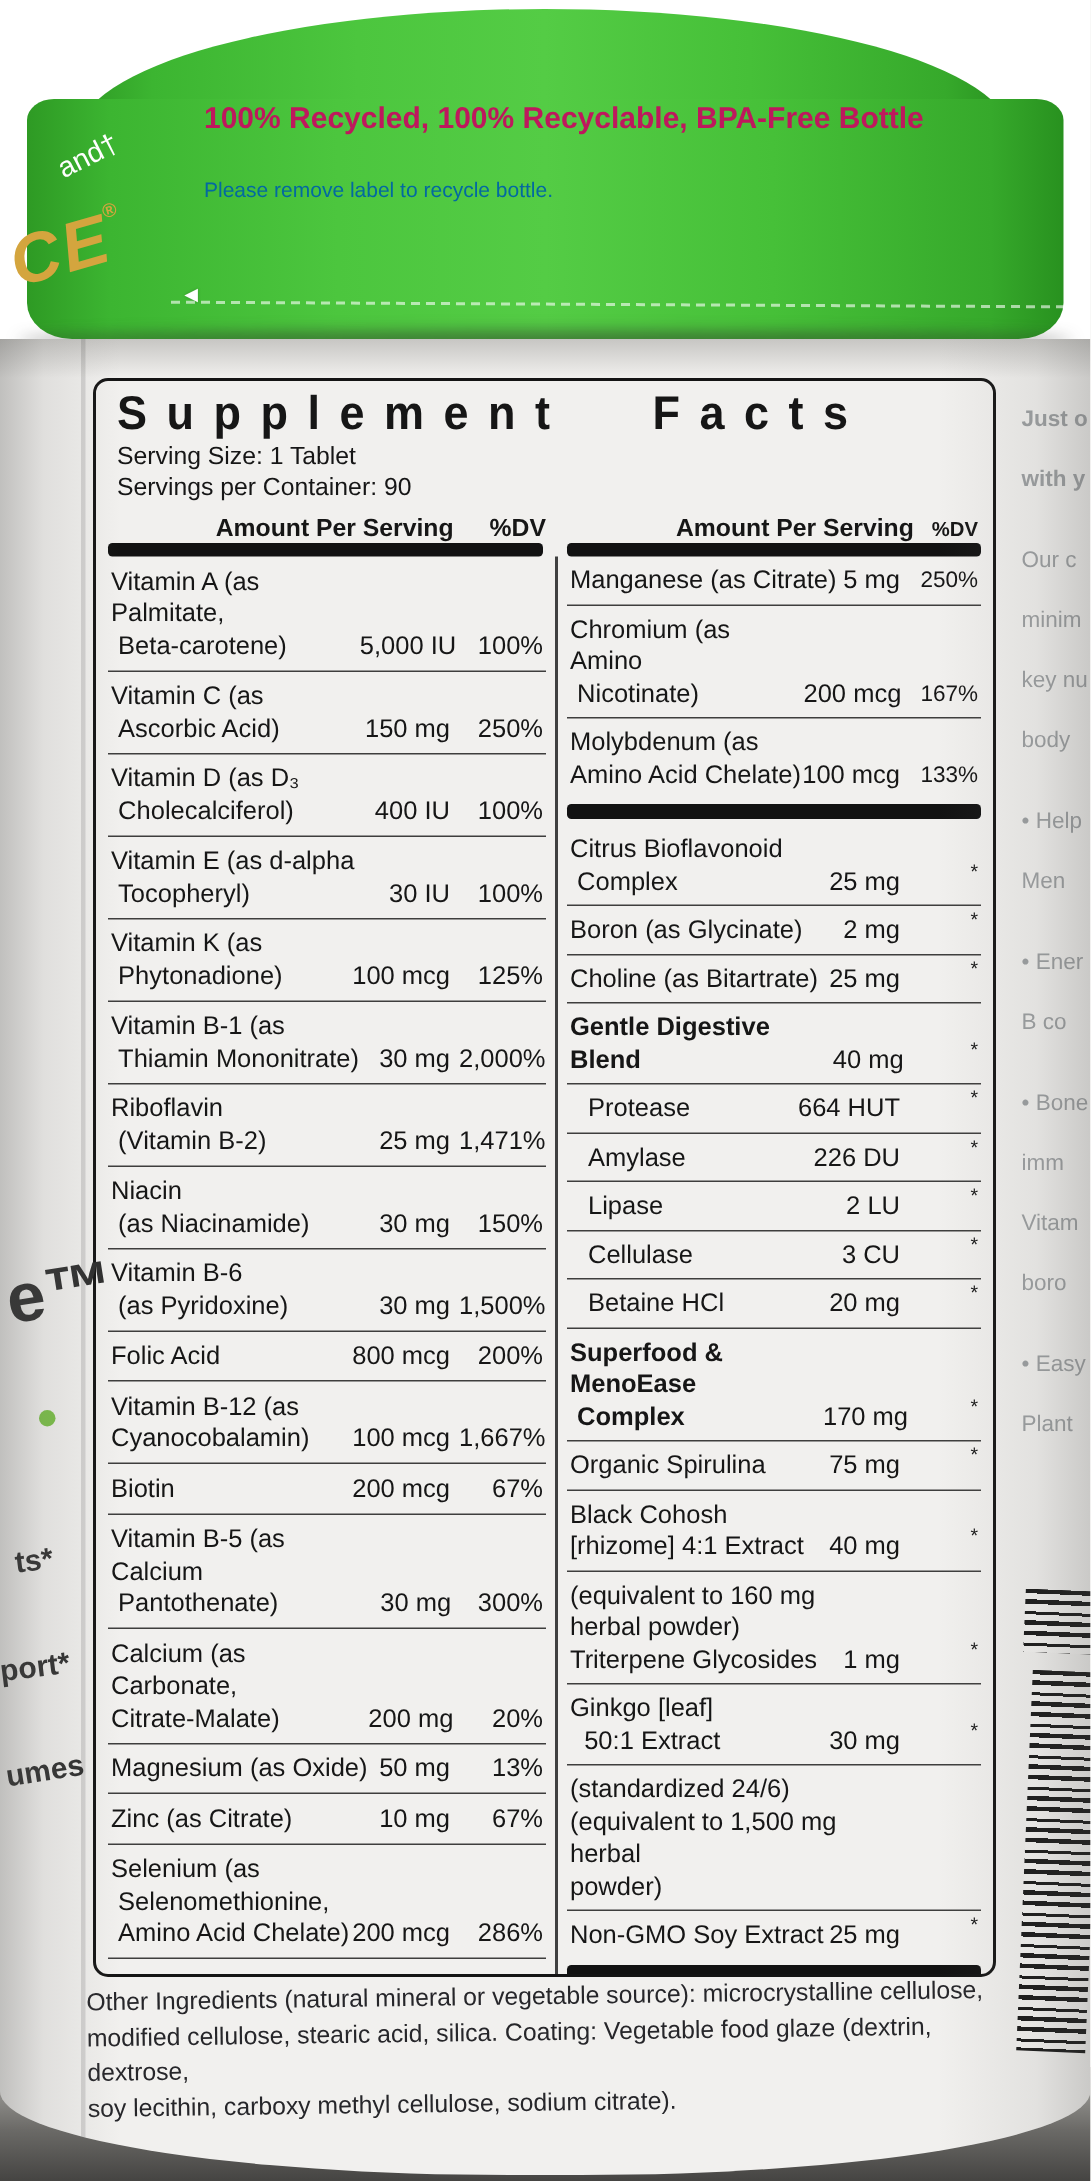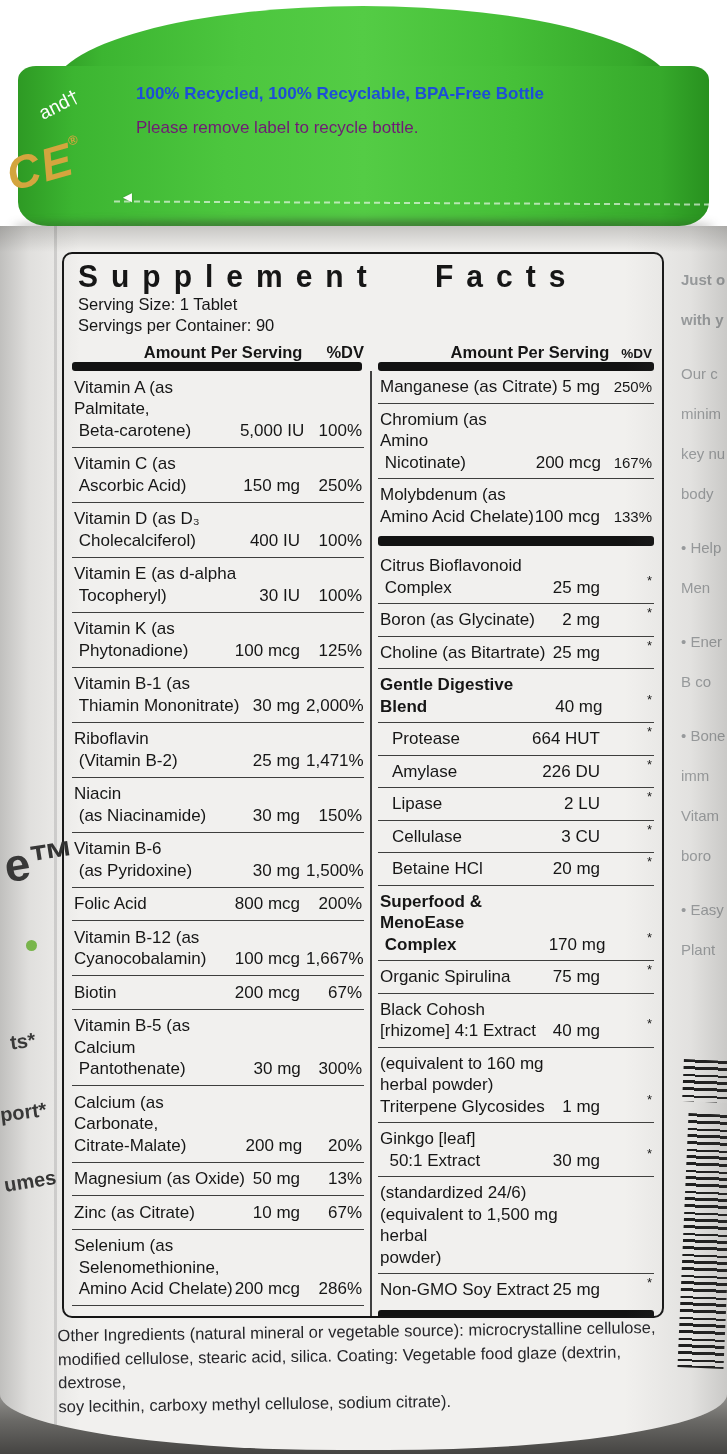--- a/index.html
+++ b/index.html
@@ -8,22 +8,22 @@
 
   
   .cap{position:absolute;left:18px;top:6px;width:691px;height:228px;}
   .cap-dome,.cap-body{
     background:linear-gradient(90deg,#2e9a24 0%,#3cb531 8%,#4cc63e 30%,#54cc45 50%,
                #46c038 72%,#36a92b 93%,#28911f 100%);}
   .cap-dome{position:absolute;left:34px;top:0;width:622px;height:150px;
     border-radius:50% 50% 0 0 / 85px 85px 0 0;}
   .cap-body{position:absolute;left:0;top:60px;width:691px;height:160px;
     border-radius:18px 18px 30px 30px / 14px 14px 24px 24px;}
-  .cap-line1{position:absolute;left:118px;top:78px;font-size:17px;font-weight:bold;color:#1d4ed8;}
-  .cap-line2{position:absolute;left:118px;top:112px;font-size:17px;color:#701a75;}
+  .cap-line1{position:absolute;left:118px;top:62px;font-size:20px;font-weight:bold;color:#be185d;}
+  .cap-line2{position:absolute;left:118px;top:112px;font-size:14px;color:#0369a1;}
   .cap-line3{position:absolute;left:123px;top:158px;font-size:20px;color:rgba(227,246,221,.95);}
   .perforation{position:absolute;left:96px;top:196px;width:596px;height:0;
     border-top:2px dashed rgba(255,255,255,.6);transform:rotate(.3deg);}
   .perf-arrow{position:absolute;left:102px;top:182px;font-size:15px;color:#fff;
     text-shadow:0 0 2px rgba(0,0,0,.25);}
   .cap-frag-and{position:absolute;left:20px;top:88px;font-size:19px;color:#fff;
     transform:rotate(-27deg);}
   .cap-logo{position:absolute;left:-12px;top:132px;font-size:46px;font-weight:bold;
     font-style:italic;color:#d4a53e;letter-spacing:2px;transform:rotate(-16deg);white-space:nowrap;}
   .cap-logo .mark{font-size:13px;vertical-align:28px;font-style:normal;}

